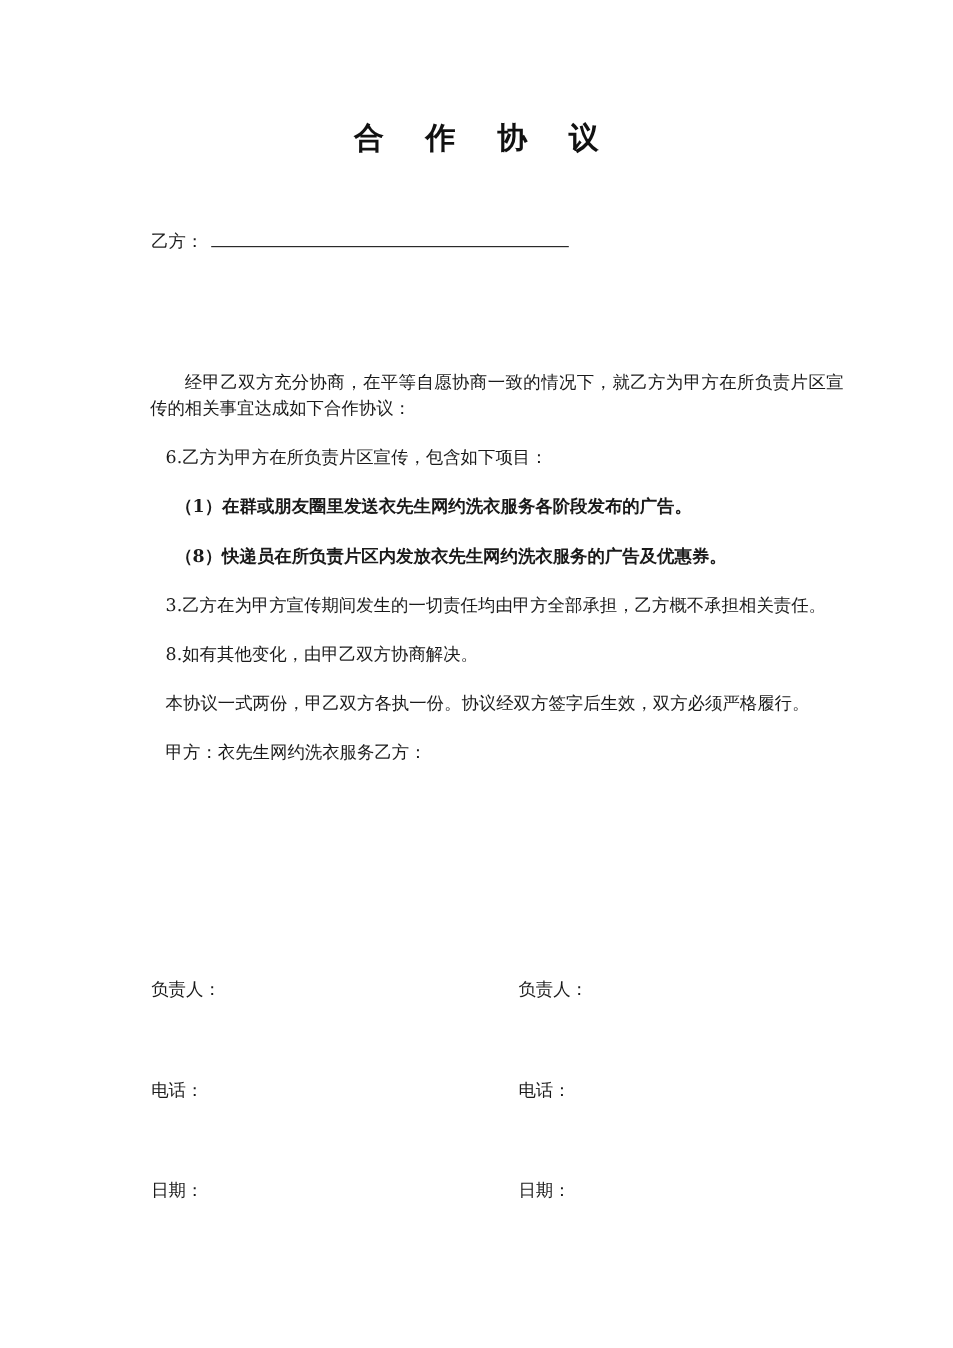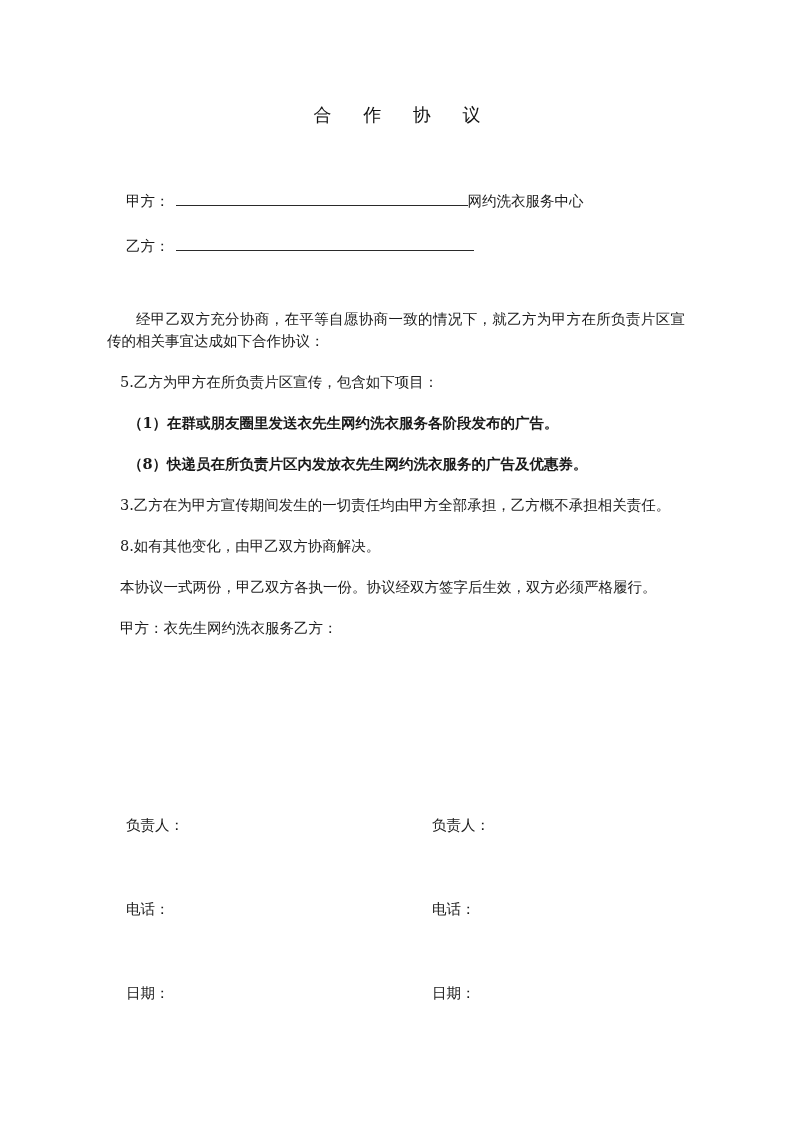--- a/index.html
+++ b/index.html
@@ -23,25 +23,25 @@
     overflow: hidden;
   }
 
   
   .doc-title {
     position: absolute;
     left: 0;
     right: 0;
     top: 98px;
     text-align: center;
-    font-size: 18px;
+    font-size: 25px;
     line-height: 34px;
     letter-spacing: 13px;
     text-indent: 13px;
-    font-weight: 400;
+    font-weight: 700;
     color: #111111;
   }
 
   
   .party-block {
     position: absolute;
     left: 126px;
     top: 188px;
     width: 600px;
   }
@@ -69,21 +69,21 @@
   .party-blank.a { width: 292px; }
   .party-blank.b { width: 298px; }
   .party-suffix {
     flex: 0 0 auto;
     font-size: 14.5px;
   }
 
   
   .body-block {
     position: absolute;
-    left: 107px;
+    left: 125px;
     top: 308px;
     width: 578px;
   }
   .p {
     font-size: 14.5px;
     line-height: 22px;
     color: #1a1a1a;
     text-align: justify;
     text-justify: inter-ideograph;
     margin: 0;
@@ -137,39 +137,34 @@
 </style>
 </head>
 <body>
 
 <div class="page">
 
   <div class="doc-title">合 作 协 议</div>
 
   <div class="party-block">
 
-    <div class="party-row">
-      <span class="party-label">甲方：</span>
-      <span class="party-blank a"></span>
-      <span class="party-suffix">网约洗衣服务中心</span>
-    </div>
 
     <div class="party-row">
       <span class="party-label">乙方：</span>
       <span class="party-blank b"></span>
       <span class="party-suffix"></span>
     </div>
 
   </div>
 
   <div class="body-block">
 
     <p class="p lead">经甲乙双方充分协商，在平等自愿协商一致的情况下，就乙方为甲方在所负责片区宣传的相关事宜达成如下合作协议：</p>
 
-    <p class="p item">5.乙方为甲方在所负责片区宣传，包含如下项目：</p>
+    <p class="p item">6.乙方为甲方在所负责片区宣传，包含如下项目：</p>
 
     <p class="p sub">（1）在群或朋友圈里发送衣先生网约洗衣服务各阶段发布的广告。</p>
 
     <p class="p sub">（8）快递员在所负责片区内发放衣先生网约洗衣服务的广告及优惠券。</p>
 
     <p class="p item">3.乙方在为甲方宣传期间发生的一切责任均由甲方全部承担，乙方概不承担相关责任。</p>
 
     <p class="p item">8.如有其他变化，由甲乙双方协商解决。</p>
 
     <p class="p note">本协议一式两份，甲乙双方各执一份。协议经双方签字后生效，双方必须严格履行。</p>

